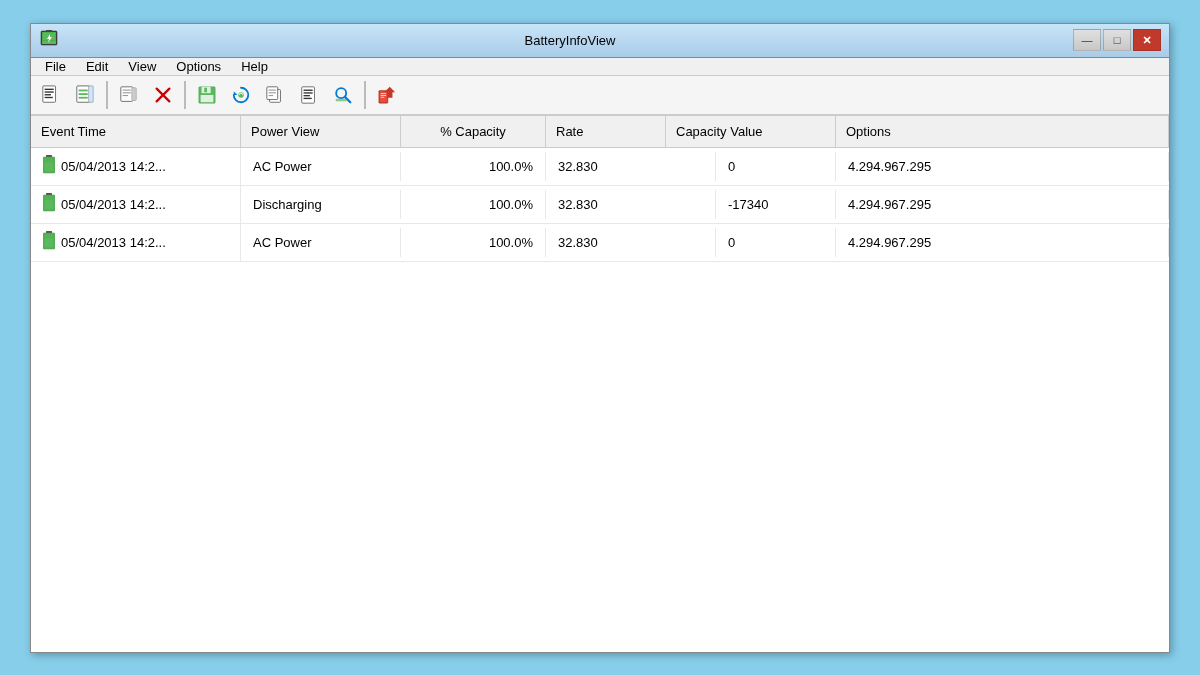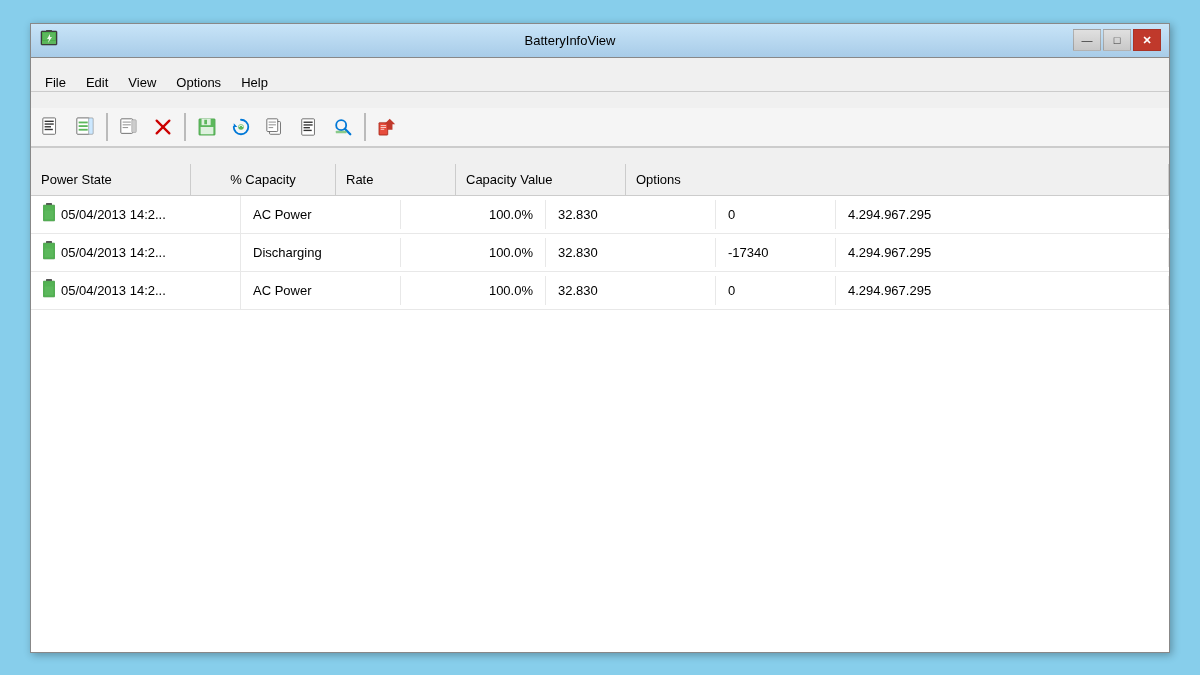--- a/index.html
+++ b/index.html
@@ -15,21 +15,20 @@
     }
 
     .window {
       width: 1140px;
       height: 630px;
       background: #f0f0f0;
       border: 1px solid #888;
       display: flex;
       flex-direction: column;
       box-shadow: 2px 2px 8px rgba(0,0,0,0.3);
-      gap: 16px;
     }
 
     
     .title-bar {
       background: linear-gradient(to bottom, #c8e4f8, #a8cce8);
       height: 34px;
       display: flex;
       align-items: center;
       padding: 0 8px;
       border-bottom: 1px solid #888;
@@ -326,21 +325,22 @@
         <rect x="4" y="11" width="6" height="1" fill="white" opacity="0.8"></rect>
         <rect x="4" y="13" width="4" height="1" fill="white" opacity="0.8"></rect>
         <polygon points="14,2 20,8 17,8 17,14 11,14 11,8 8,8" fill="#c0392b"></polygon>
       </svg>
     </button>
   </div>
 
   <div class="table-area">
 
     <div class="table-header">
-      <div class="col-header col-power-state">Power State</div>
+      <div class="col-header col-event-time">Event Time</div>
+      <div class="col-header col-power-state">Power View</div>
       <div class="col-header col-capacity-pct">% Capacity</div>
       <div class="col-header col-rate">Rate</div>
       <div class="col-header col-capacity-val">Capacity Value</div>
       <div class="col-header col-voltage">Options</div>
     </div>
 
     <div class="table-body" id="table-body">
 
     <div class="table-row">
           <div class="table-cell cell-event-time">

